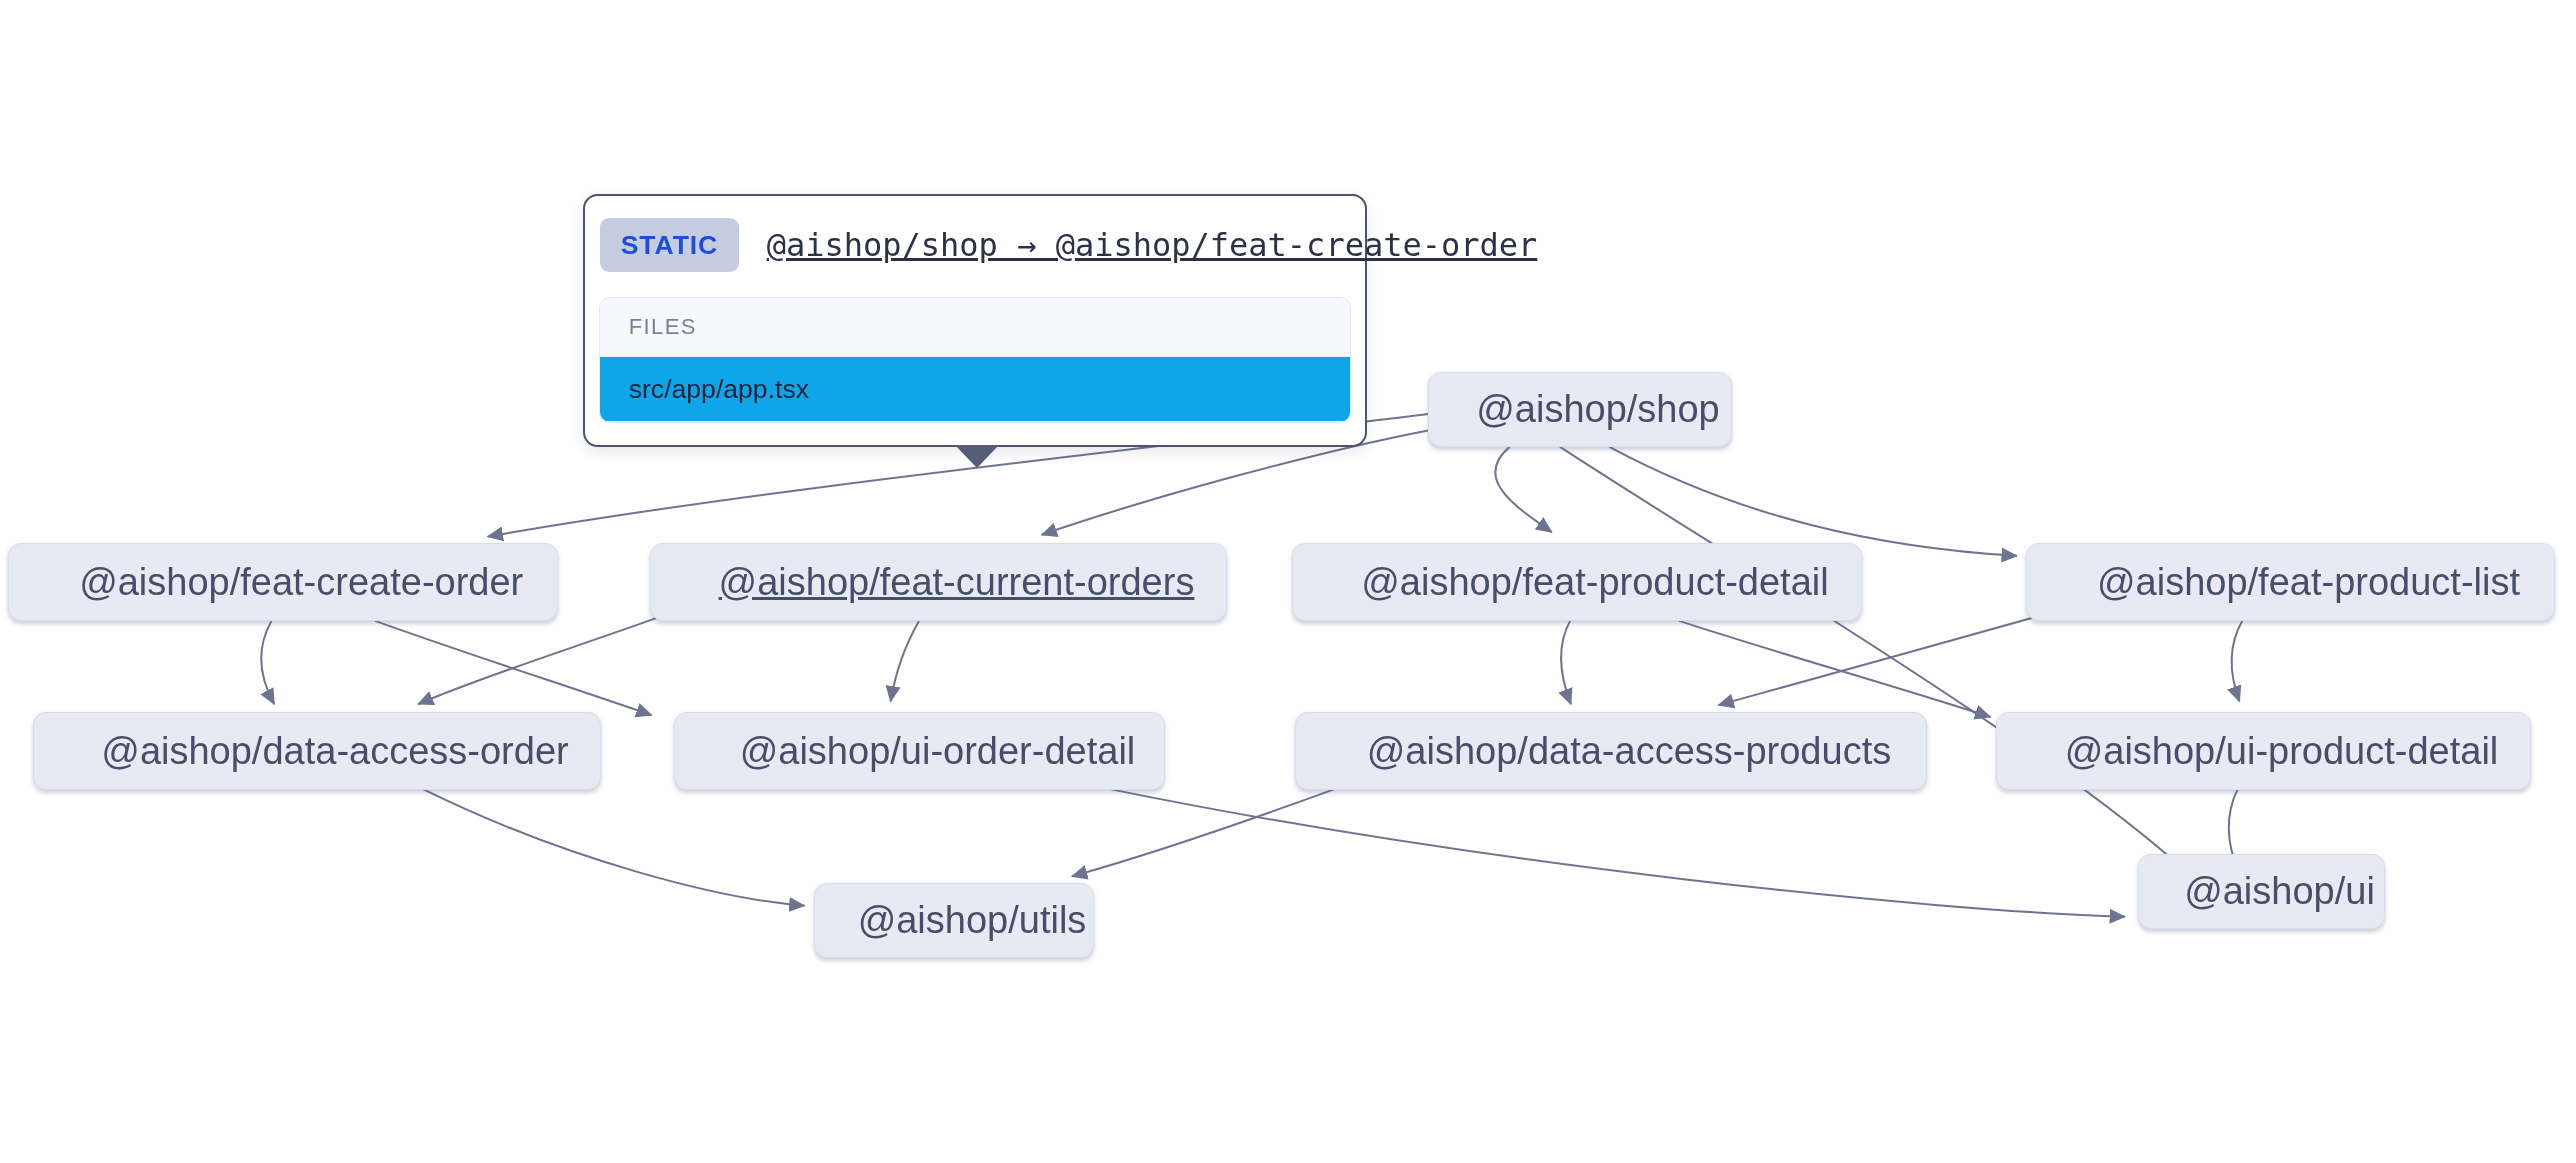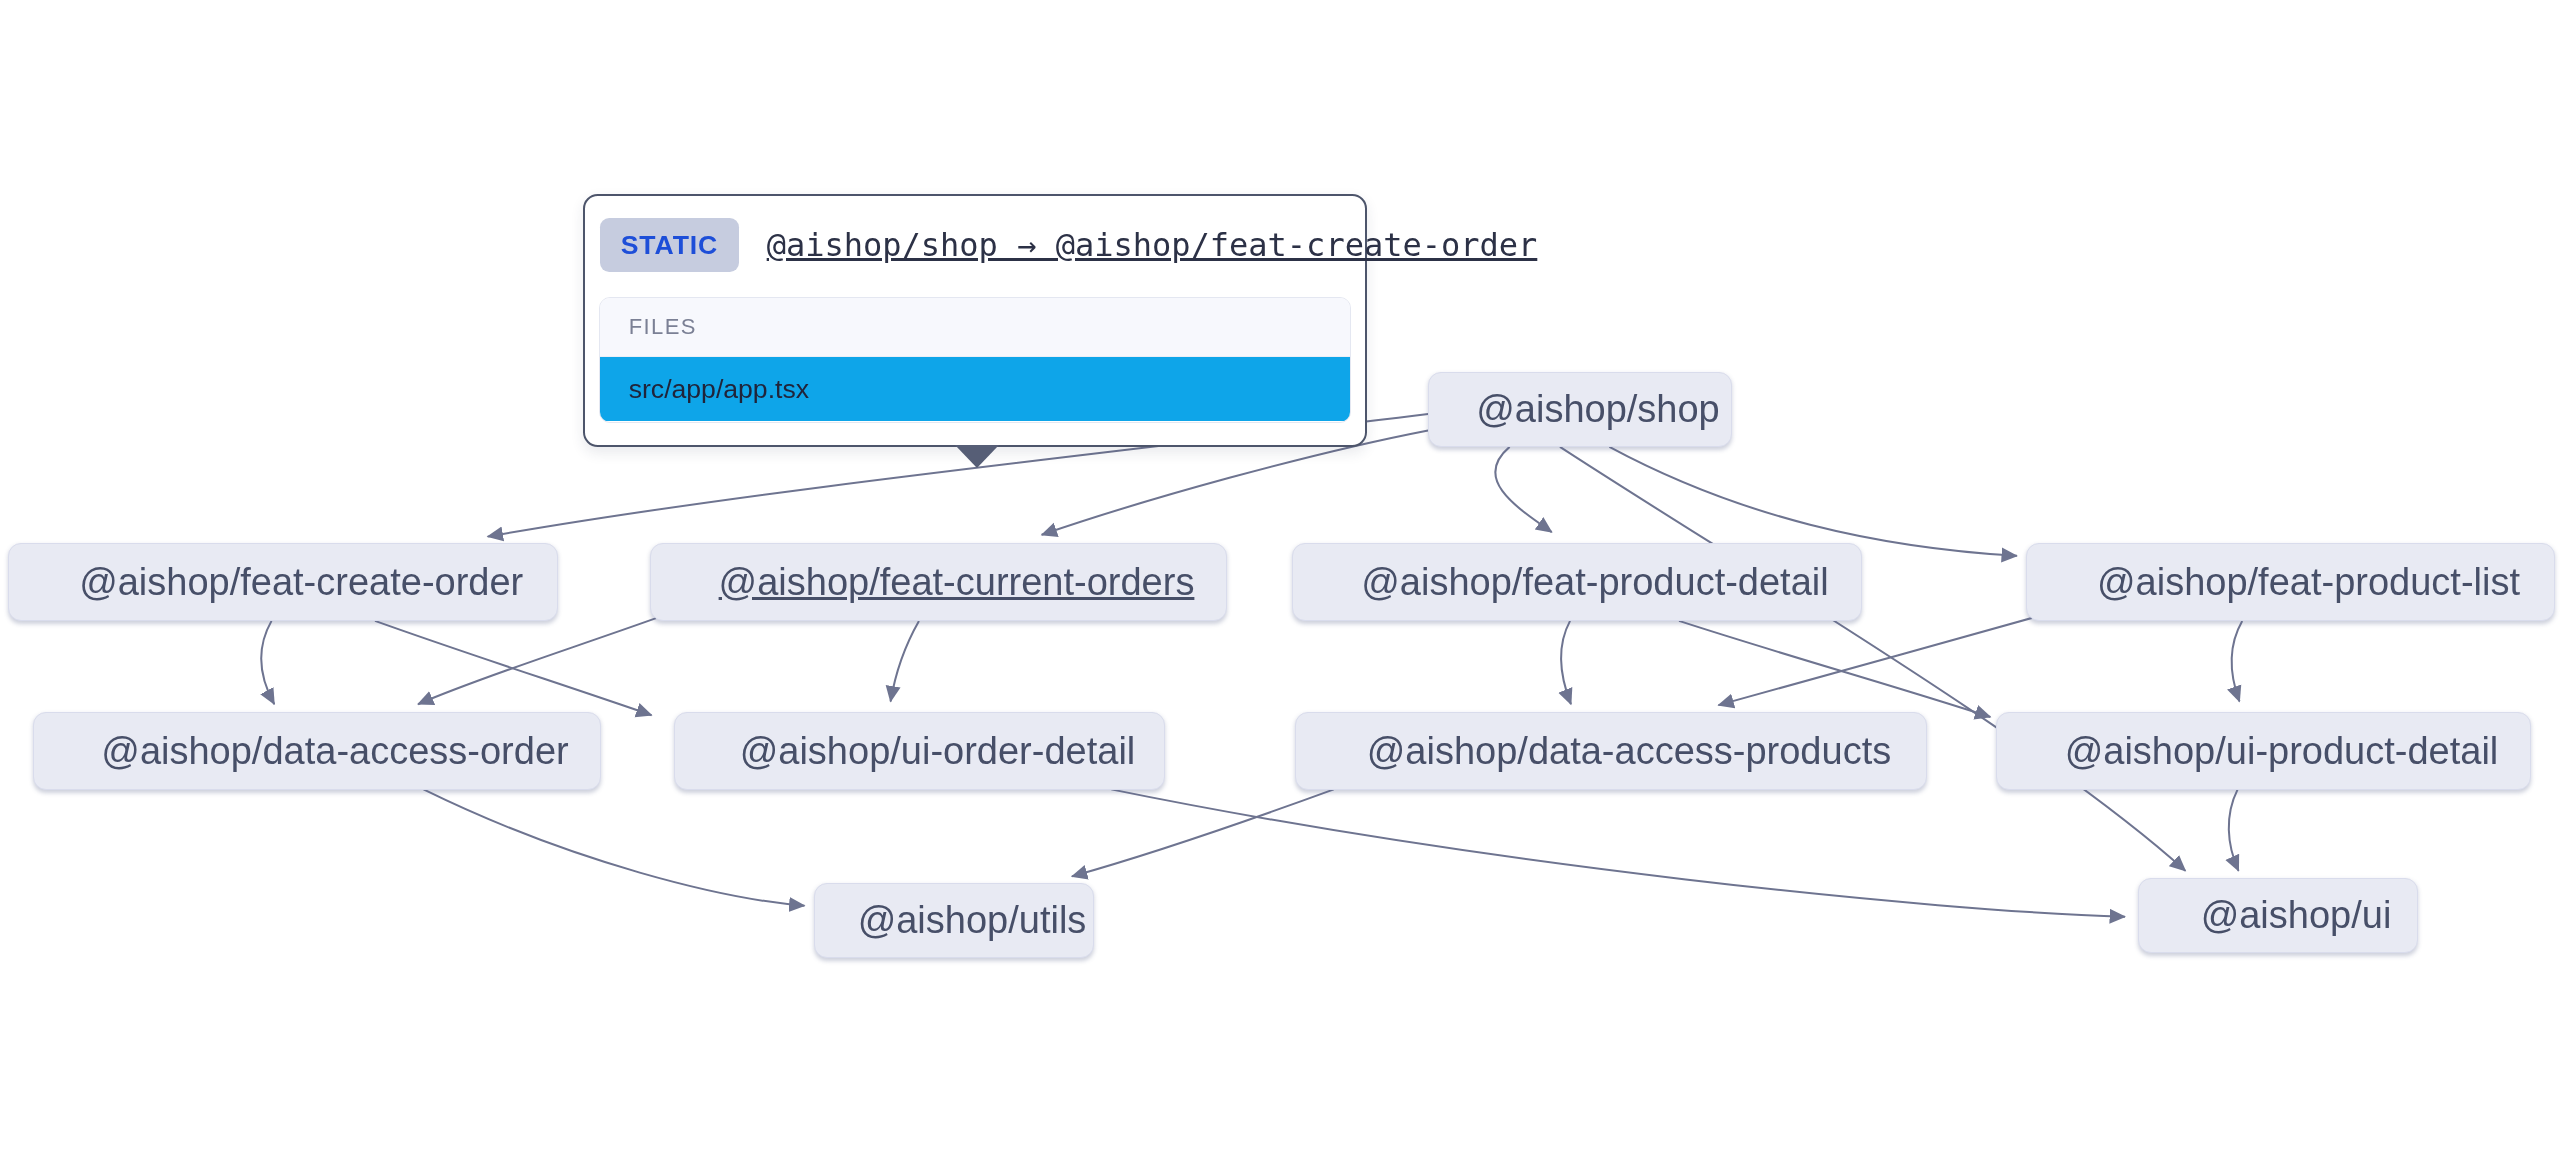--- a/index.html
+++ b/index.html
@@ -135,21 +135,21 @@
       <div class="node" style="left: 1428px; top: 372px; width: 304px; height: 75px;">@aishop/shop</div>
       <div class="node" style="left: 8.2px; top: 543px; width: 550px; height: 78px;">@aishop/feat-create-order</div>
       <div class="node" style="left: 650px; top: 543px; width: 577px; height: 78px; text-decoration: underline;">@aishop/feat-current-orders</div>
       <div class="node" style="left: 1292px; top: 543px; width: 570px; height: 78px;">@aishop/feat-product-detail</div>
       <div class="node" style="left: 2026px; top: 543px; width: 529px; height: 78px;">@aishop/feat-product-list</div>
       <div class="node" style="left: 33px; top: 712px; width: 568px; height: 78px;">@aishop/data-access-order</div>
       <div class="node" style="left: 662px; top: 712px; width: 491px; height: 78px; margin-left: 12px;">@aishop/ui-order-detail</div>
       <div class="node" style="left: 1996px; top: 712px; width: 535px; height: 78px;">@aishop/ui-product-detail</div>
       <div class="node" style="left: 1295px; top: 712px; width: 632px; height: 78px;">@aishop/data-access-products</div>
       <div class="node" style="left: 814px; top: 883px; width: 280px; height: 75px;">@aishop/utils</div>
-      <div class="node" style="left: 2138px; top: 878px; width: 280px; height: 75px;">@aishop/ui</div>
+      <div class="node" style="left: 2138px; top: 854px; width: 247px; height: 75px;">@aishop/ui</div>
     </div>
 
   <div class="tooltip">
     <div class="tt-row">
       <span class="badge">STATIC</span>
       <span class="edge-label">@aishop/shop → @aishop/feat-create-order</span>
     </div>
     <div class="files-box">
       <div class="files-header">FILES</div>
       <div class="file-row">src/app/app.tsx</div>

